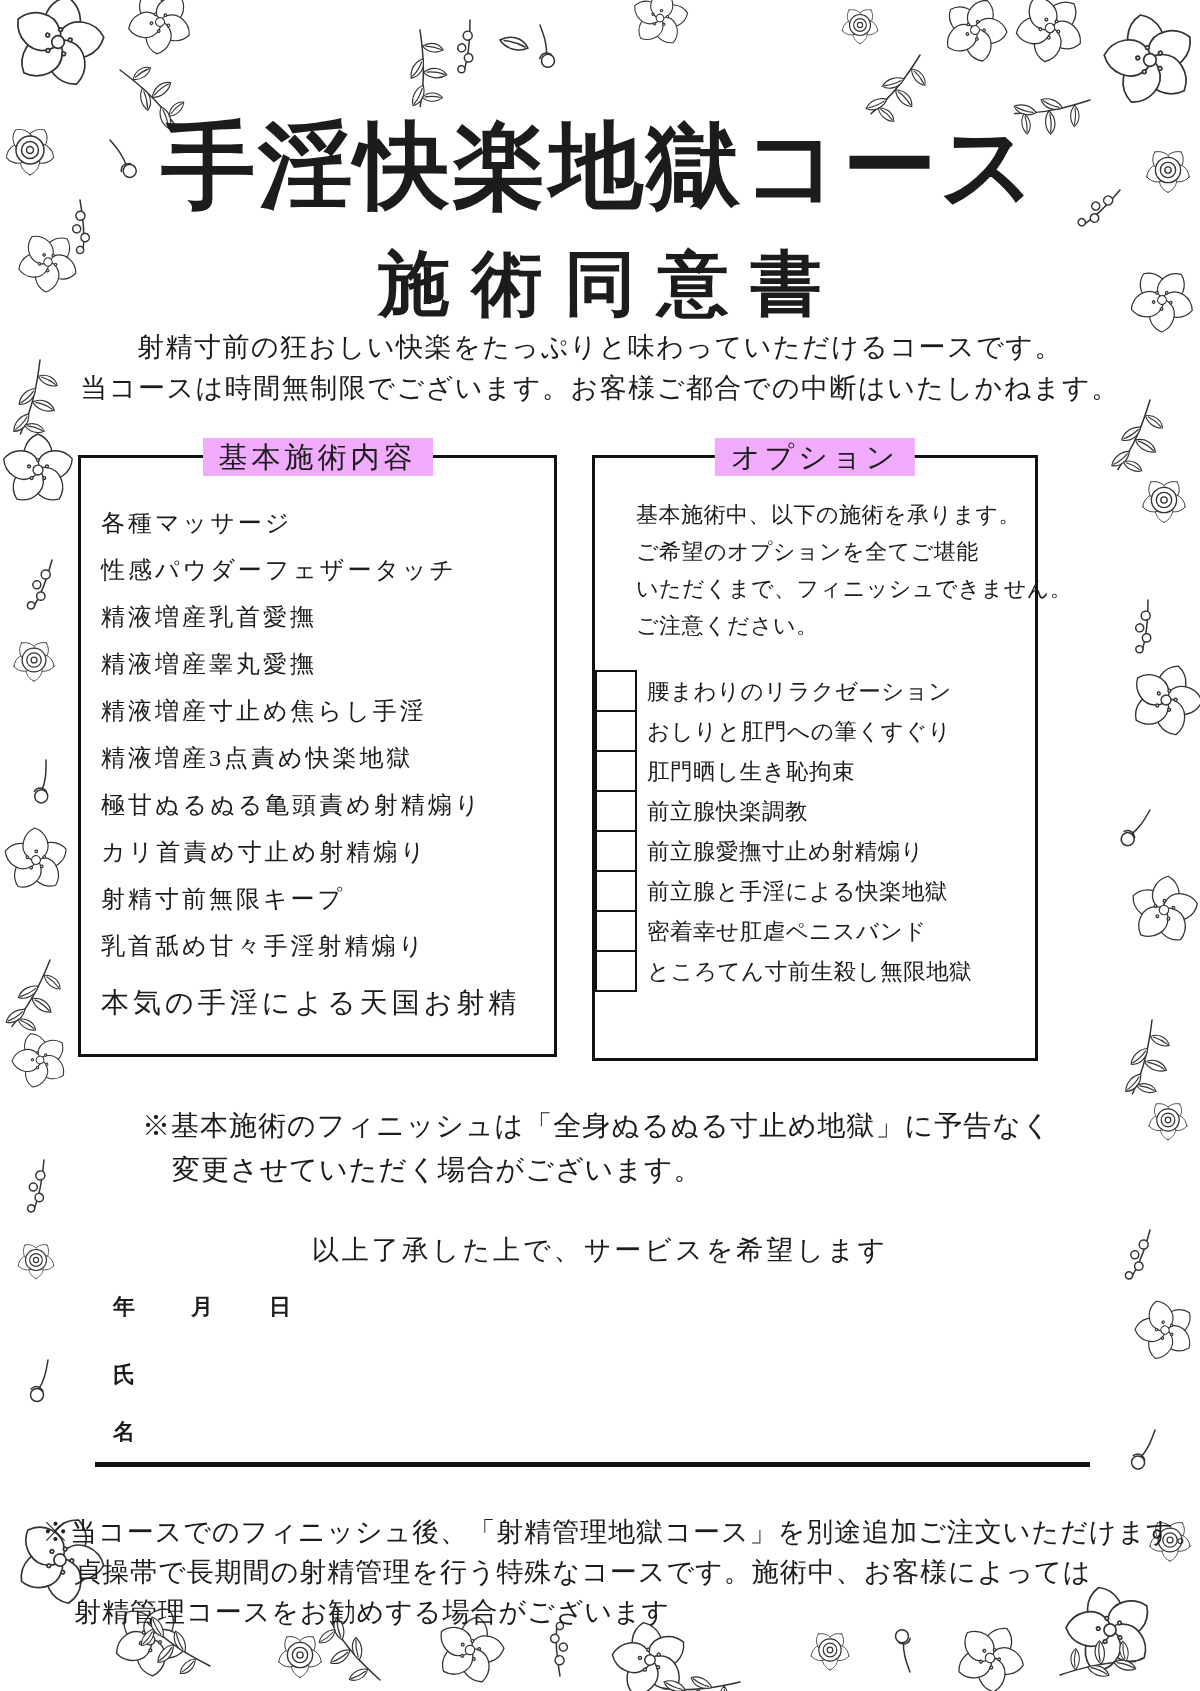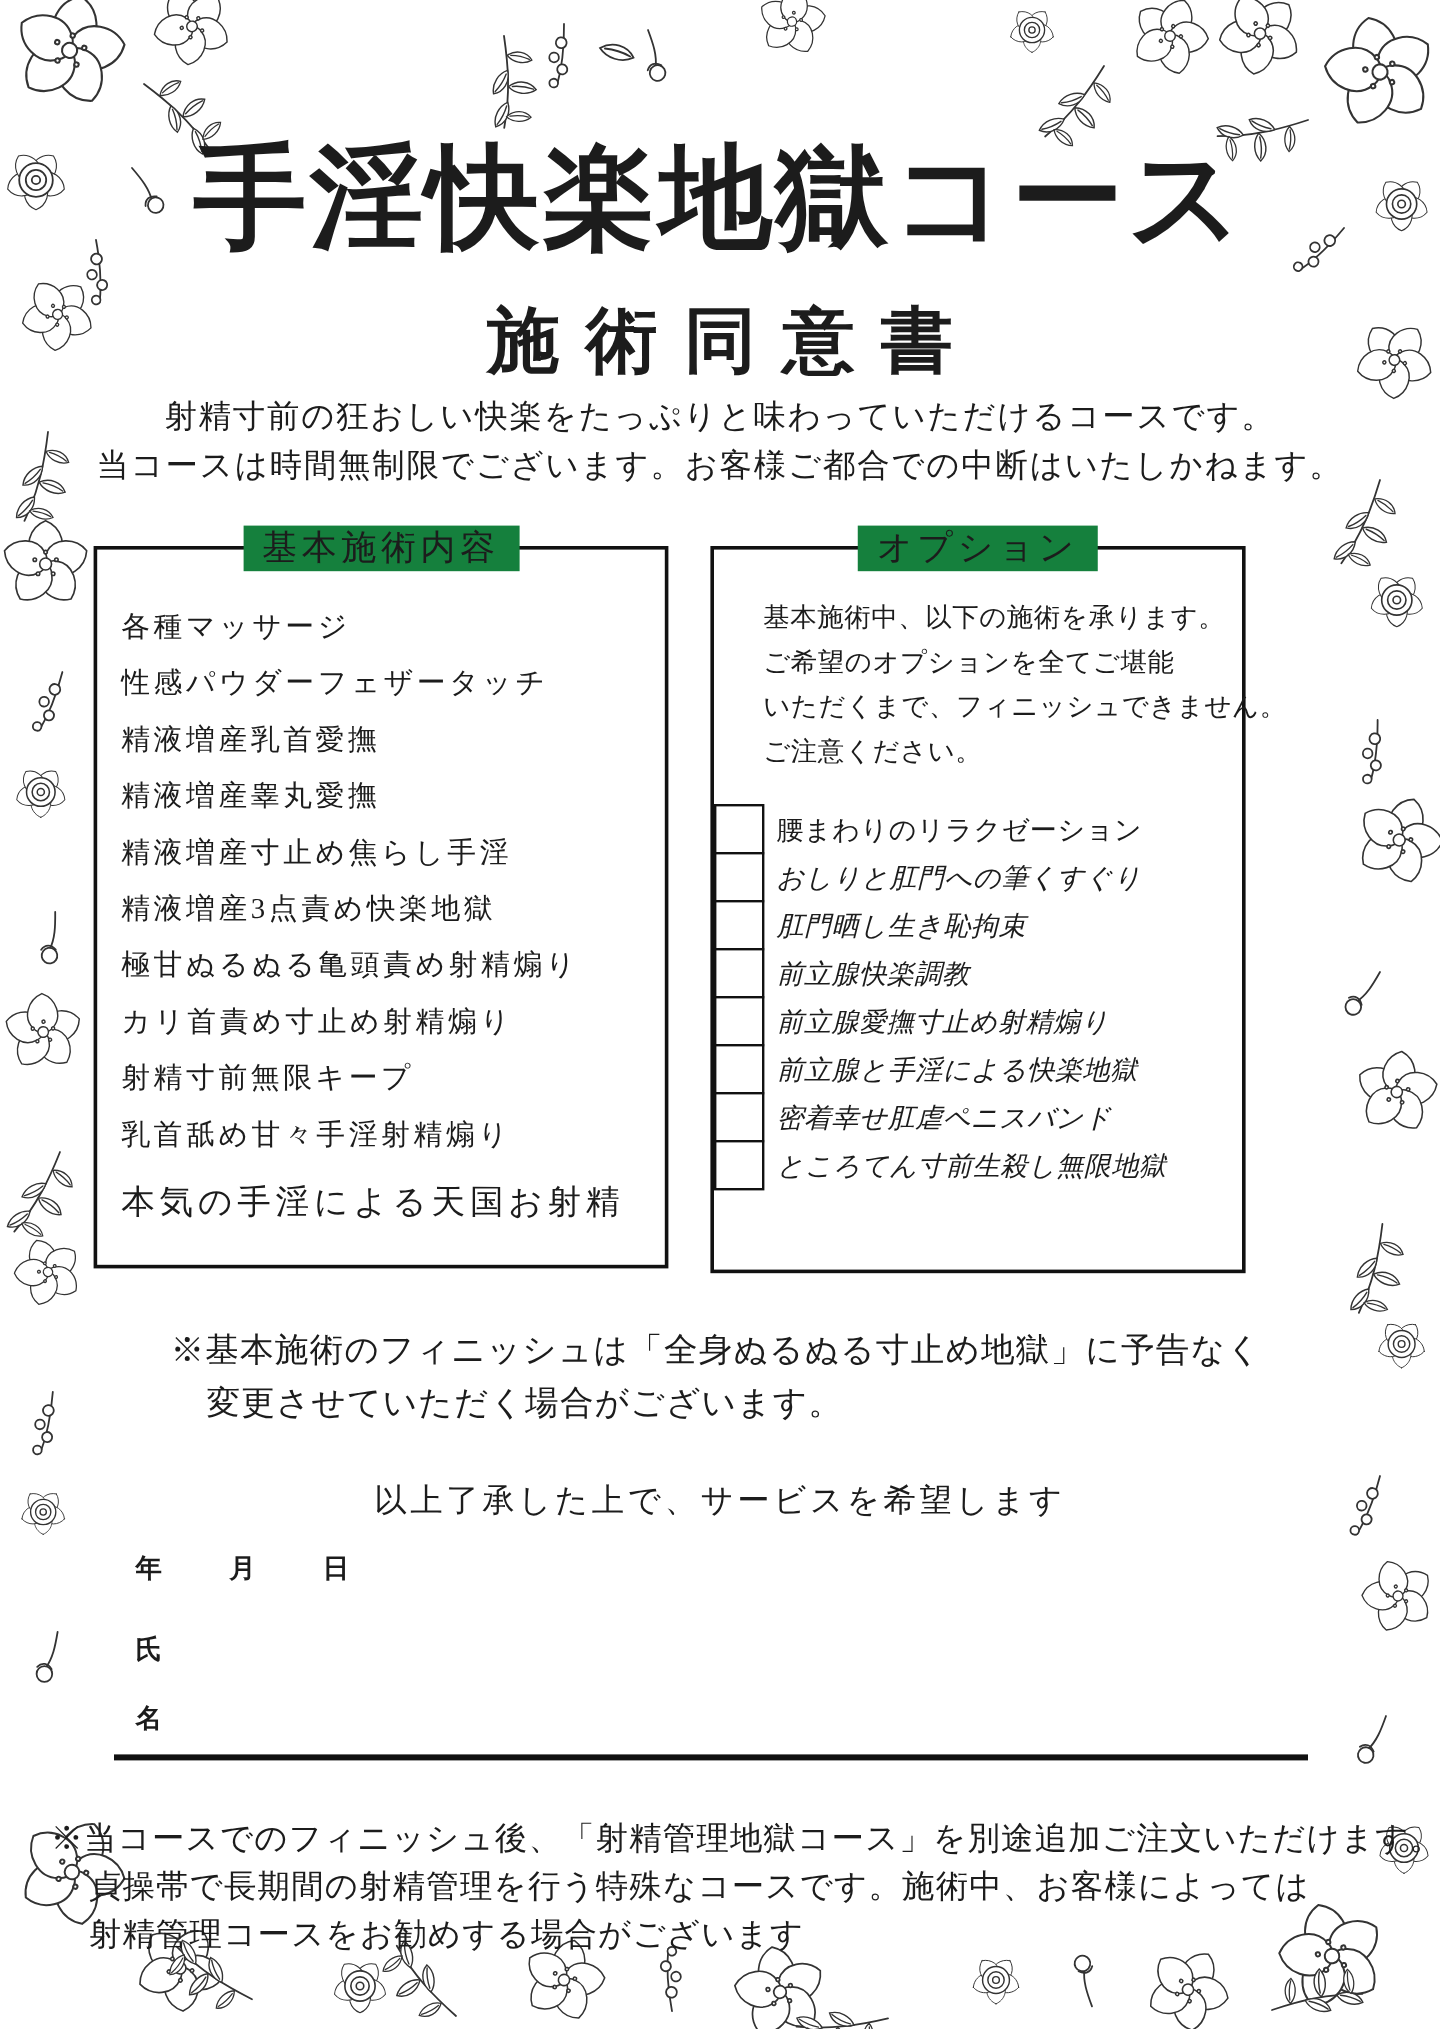--- a/index.html
+++ b/index.html
@@ -10,45 +10,45 @@
     background:#ffffff;
     overflow:hidden;
     font-family:"Liberation Serif","DejaVu Serif",serif;
     color:#1c1c1c;
   }
   .border-art{position:absolute;inset:0;z-index:0;}
   .content{position:absolute;inset:0;z-index:1;}
 
   .title{position:absolute;top:86px;left:0;right:0;text-align:center;line-height:118px;}
   .title .t1{display:block;font-size:94px;letter-spacing:3px;white-space:nowrap;}
-  .title .t2{display:block;font-size:60px;letter-spacing:22px;text-indent:22px;white-space:nowrap;}
+  .title .t2{display:block;font-size:71px;letter-spacing:22px;text-indent:22px;white-space:nowrap;}
 
   .intro{position:absolute;top:327px;left:0;right:0;margin:0;text-align:center;
          font-size:27px;line-height:41px;letter-spacing:1.5px;white-space:nowrap;}
 
   .box{position:absolute;border:3px solid #111;background:transparent;box-sizing:border-box;}
   .box-basic{left:78px;top:455px;width:479px;height:602px;}
   .box-options{left:592px;top:455px;width:446px;height:606px;}
   .box-header{
     position:absolute;top:-20px;left:50%;transform:translateX(-50%);
-    background:#15803d;padding:0 16px;font-size:29px;letter-spacing:4px;
+    background:#f0abfc;padding:0 16px;font-size:29px;letter-spacing:4px;
     white-space:nowrap;line-height:38px;
   }
 
   .basic-list{margin:0;padding:42px 0 0 20px;list-style:none;
               font-size:24px;letter-spacing:3px;line-height:47px;white-space:nowrap;}
   .finish{margin:16px 0 0 20px;}
   .finish-label{font-size:24px;letter-spacing:8px;line-height:30px;}
   .finish-value{margin-top:10px;font-size:28px;letter-spacing:4px;line-height:34px;white-space:nowrap;}
 
   .opt-intro{margin:0;padding:38px 0 0 41px;}
   .opt-intro-line{font-size:22px;letter-spacing:0.5px;line-height:37px;white-space:nowrap;}
   .opt-list{margin-top:26px;text-align:center;}
   .opt-row{display:flex;align-items:center;height:42px;}
-  .opt-row + .opt-row{margin-top:-2px;font-style:italic;}
+  .opt-row + .opt-row{margin-top:-2px;}
   .checkbox{width:38px;height:38px;border:2px solid #111;background:#fff;flex:none;box-sizing:content-box;}
   .opt-label{margin-left:10px;font-size:22.5px;letter-spacing:0.5px;white-space:nowrap;}
 
   .mid-note{position:absolute;top:1104px;left:142px;margin:0;
             font-size:28px;line-height:44px;letter-spacing:1px;white-space:nowrap;}
   .mid-note .l2{display:block;padding-left:30px;}
 
   .consent{position:absolute;top:1232px;left:0;right:0;margin:0;text-align:center;
            font-size:27px;letter-spacing:3px;white-space:nowrap;}
 

